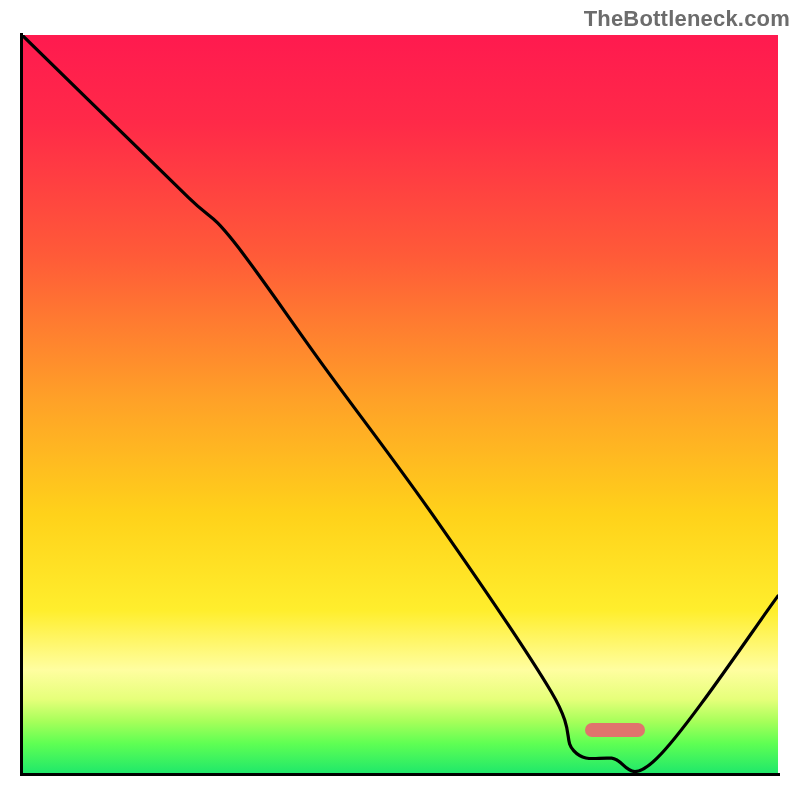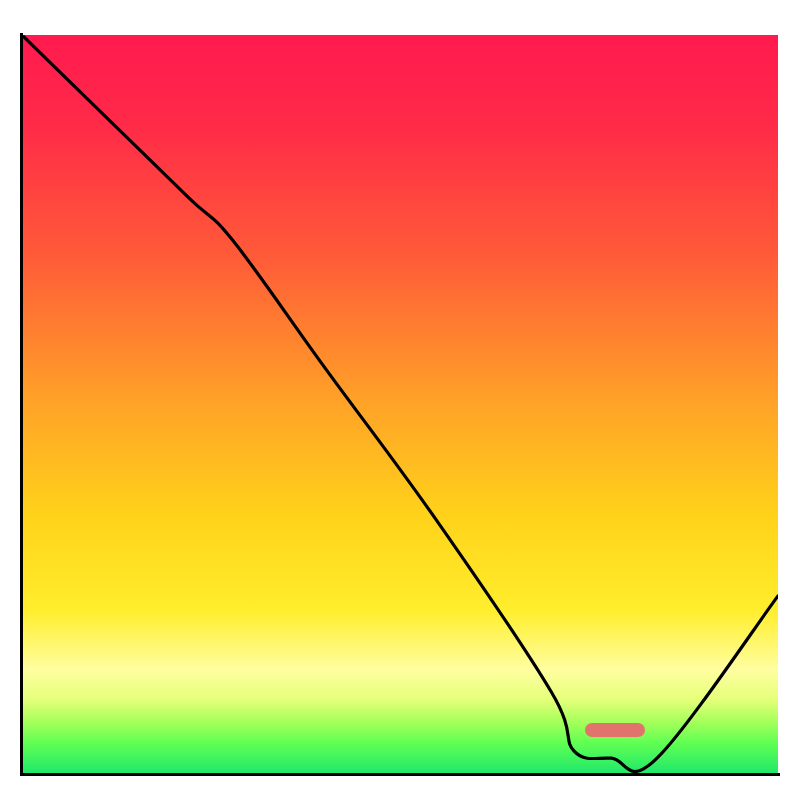--- a/index.html
+++ b/index.html
@@ -63,20 +63,21 @@
     background: #000;
   }
   .axis-left   { left: 20px;  top: 33px; width: 3px;  height: 742px; }
   .axis-bottom { left: 20px;  top: 773px; width: 760px; height: 3px; }
 </style>
 </head>
 <body>
 
 <div class="stage">
 
+  <div class="watermark">TheBottleneck.com</div>
 
   <div class="plot-area">
     <div class="gradient"></div>
 
     <svg class="curve-svg" viewBox="0 0 756 738" preserveAspectRatio="none">
       <path id="curve-path" fill="none" stroke="#000000" stroke-width="3.2" stroke-linecap="round" stroke-linejoin="round" d="M 0.0 0.0 C 13.6 13.3, 45.7 44.6, 75.6 73.8 C 105.5 103.0, 141.8 138.4, 166.3 162.4 C 190.8 186.3, 187.2 176.1, 211.7 206.6 C 236.2 237.2, 265.7 281.6, 302.4 332.1 C 339.1 382.6, 375.0 428.6, 415.8 487.1 C 456.6 545.5, 504.7 615.6, 529.2 656.8 C 553.7 698.0, 541.0 703.9, 551.9 715.9 C 562.8 727.8, 574.7 721.9, 589.7 723.2 C 604.6 724.6, 605.1 752.5, 635.0 723.2 C 665.0 694.0, 734.2 590.1, 756.0 560.9"></path>
     </svg>
 
     <svg class="marker-svg" viewBox="0 0 756 738" preserveAspectRatio="none">
       <rect id="marker-rect" rx="7" ry="7" fill="#e0746d" x="563" y="688" width="60" height="14"></rect>

